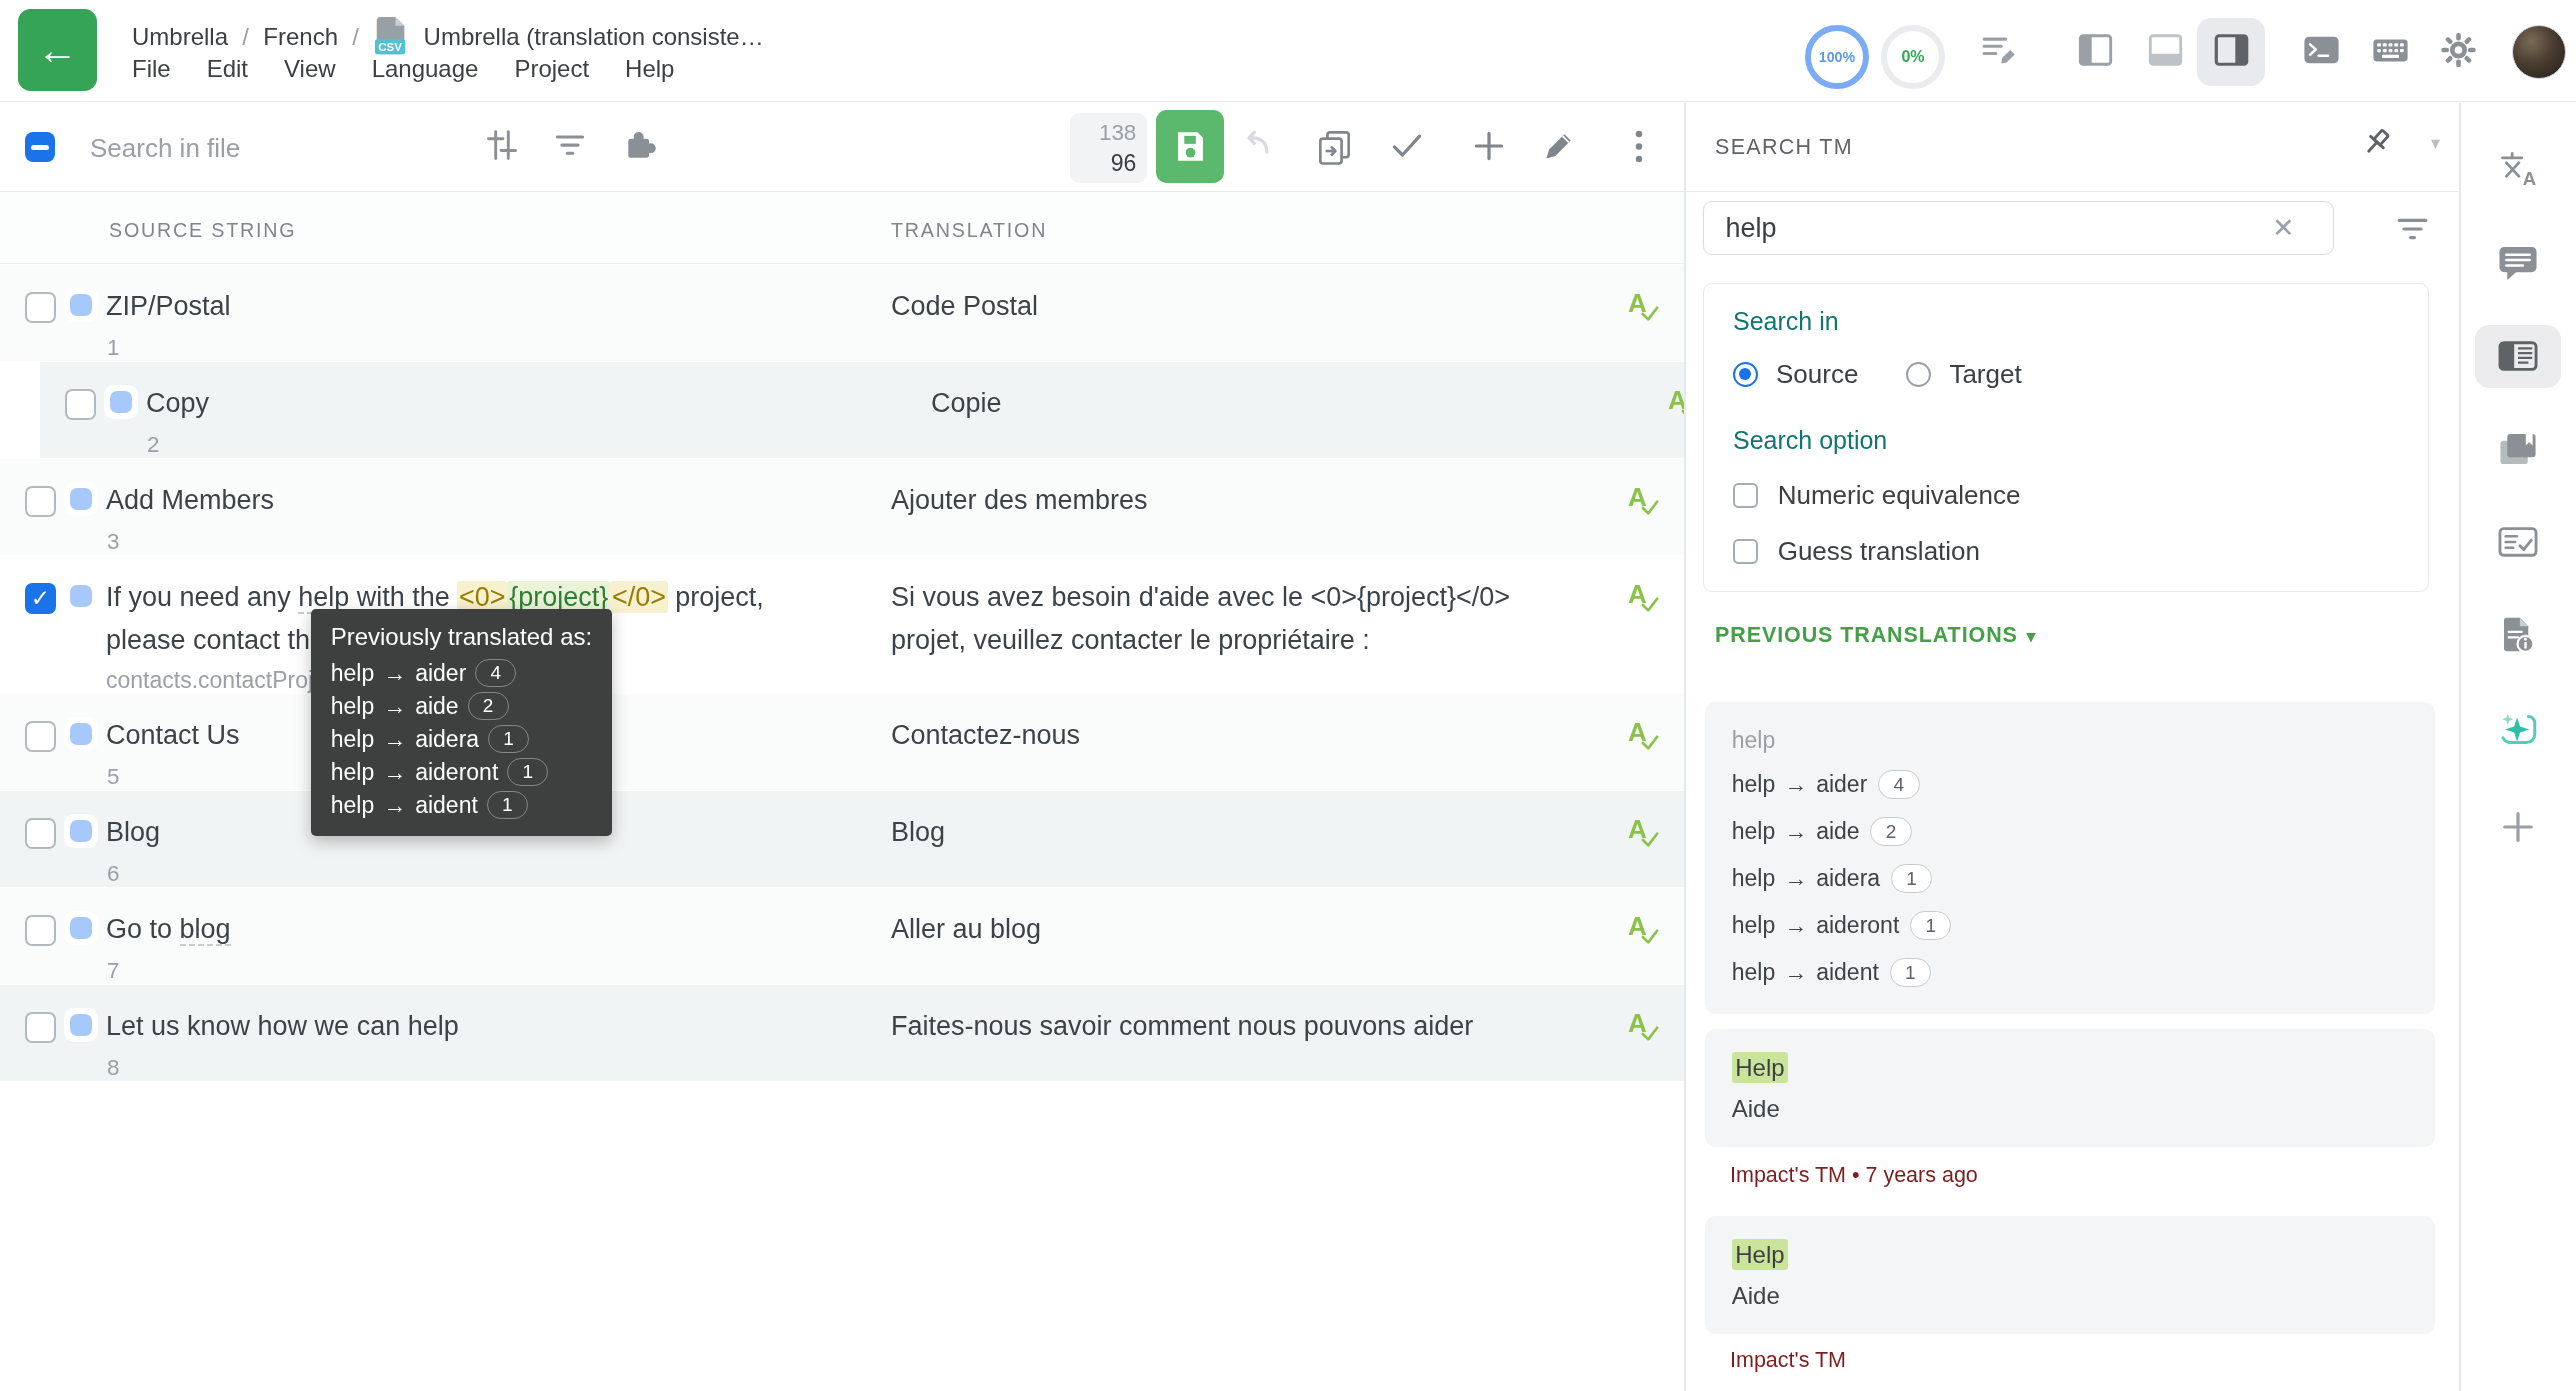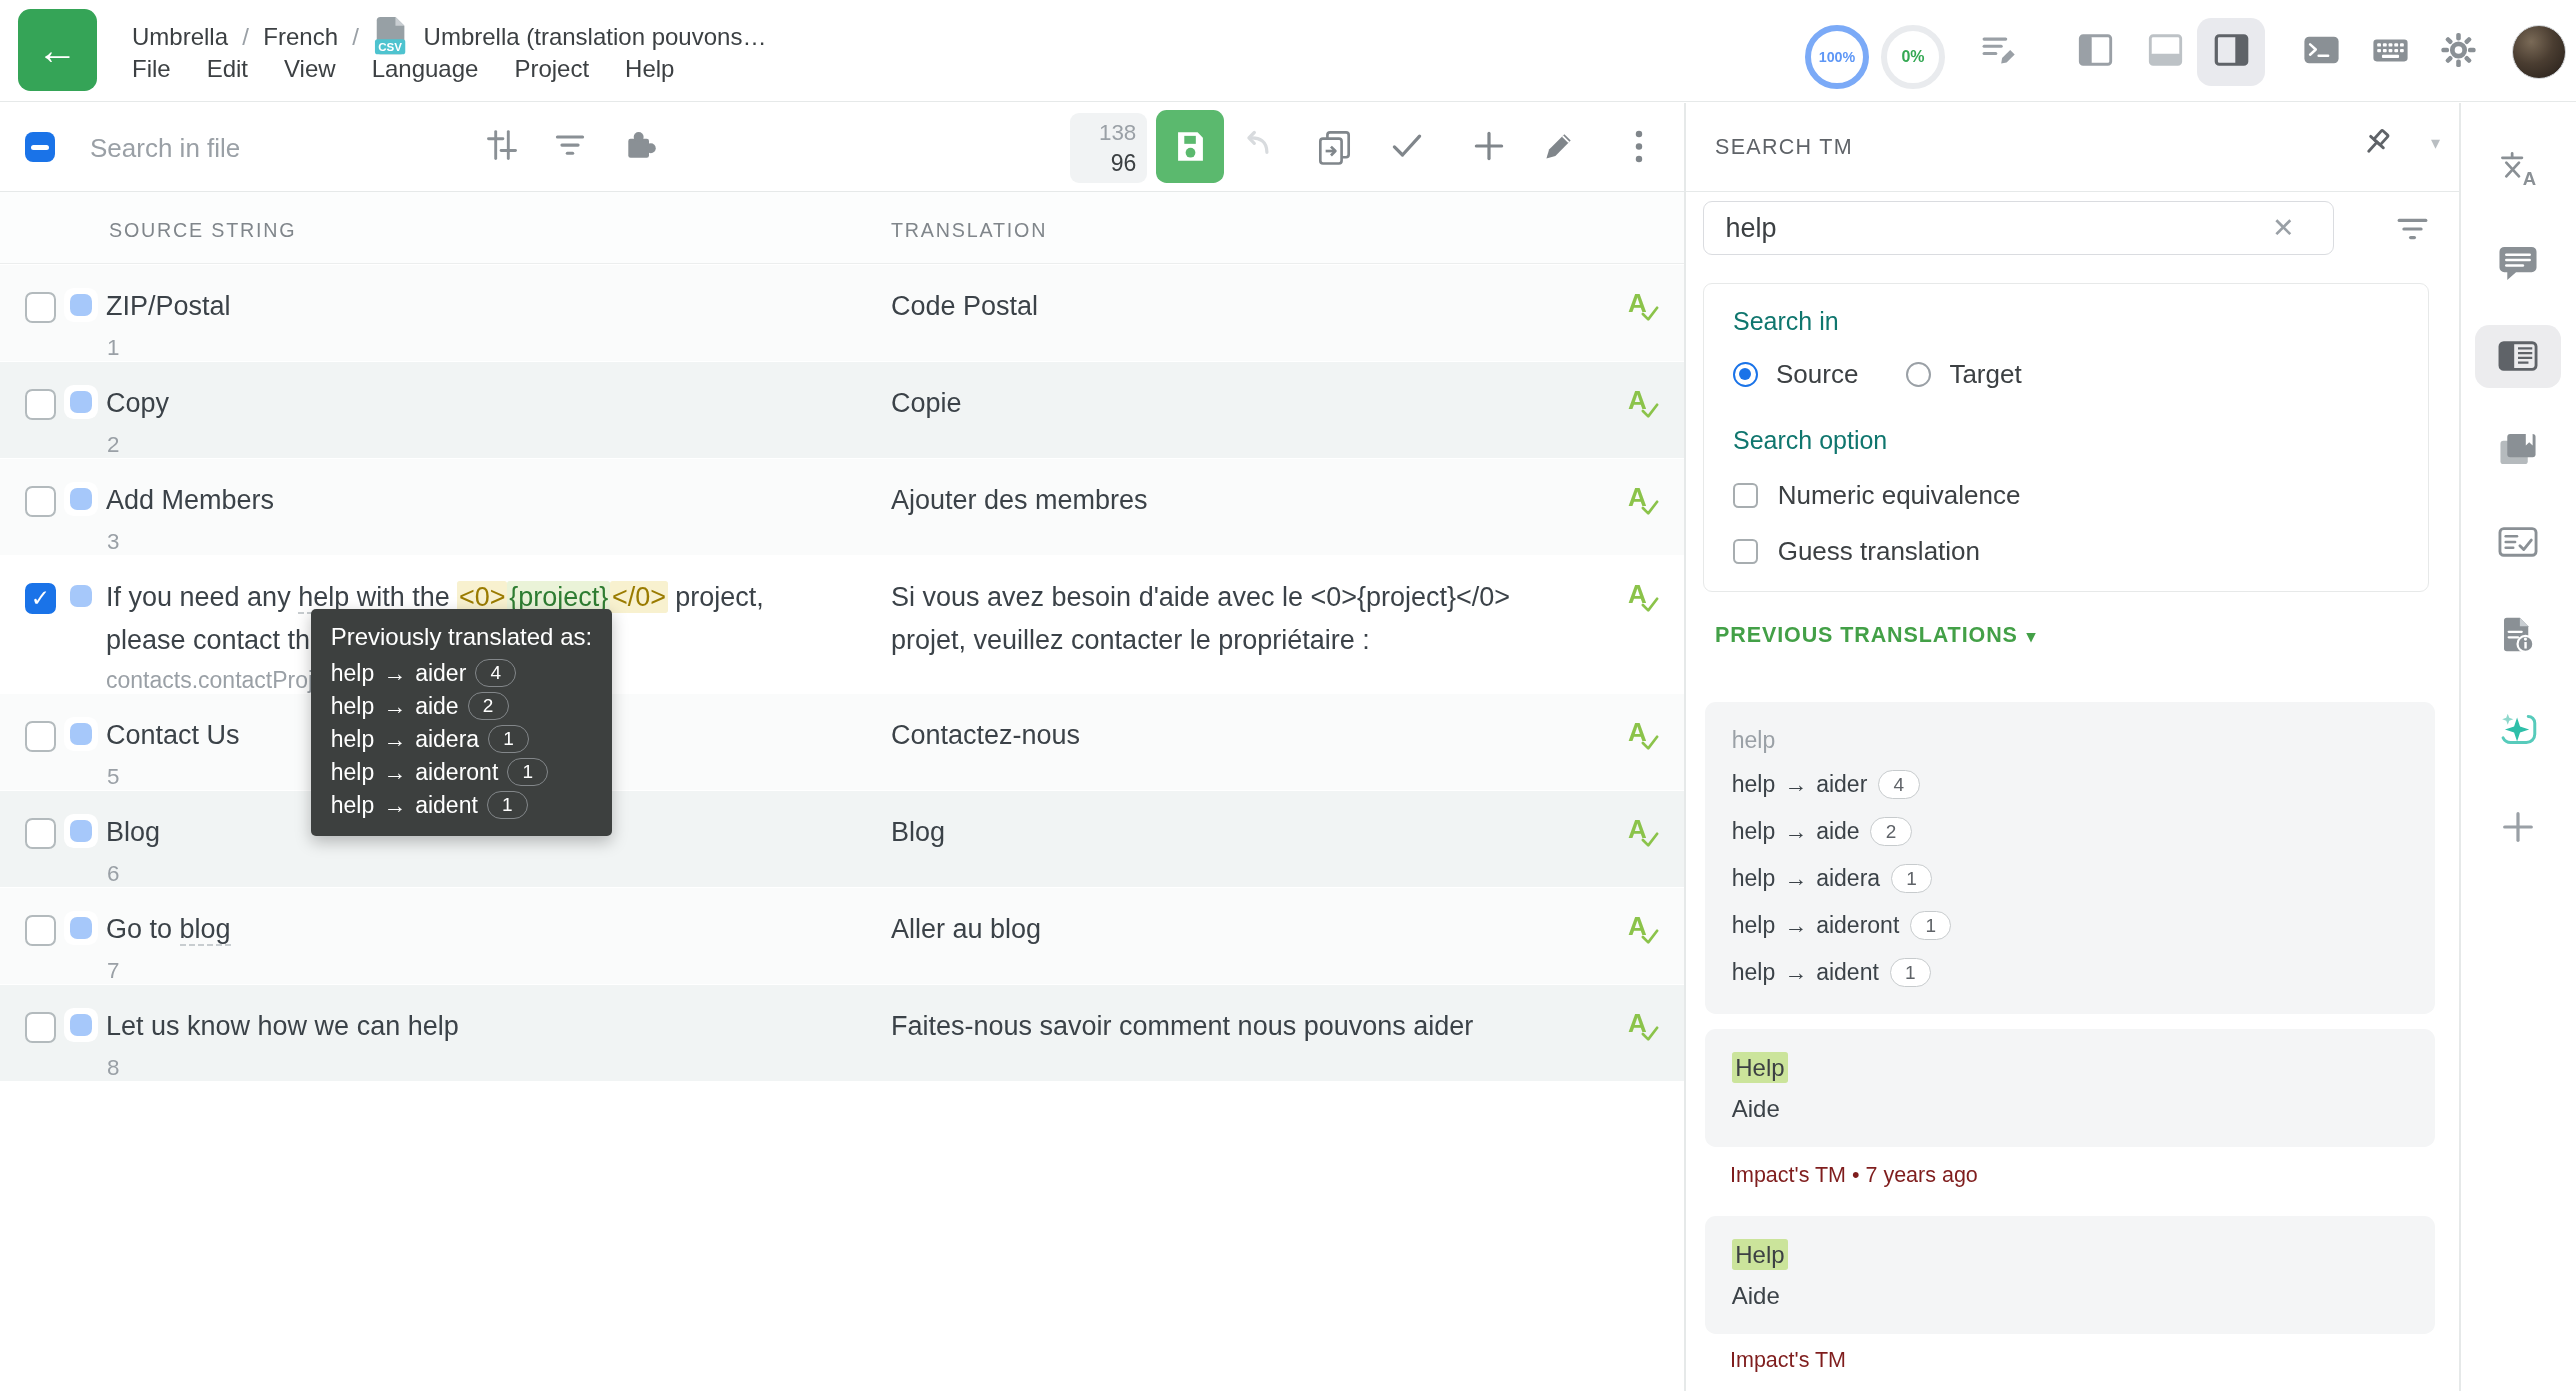--- a/index.html
+++ b/index.html
@@ -126,21 +126,21 @@
       <span>French</span>
       <span class="crumb-sep">/</span>
       <span class="csvicon">
         <svg width="36" height="41" viewBox="0 0 40 46" style="font-size:27px">
           <path d="M8,1 h17 l10,10 v28 a4,4 0 0 1 -4,4 h-23 a4,4 0 0 1 -4,-4 v-34 a4,4 0 0 1 4,-4 z" fill="#97a0a5"></path>
           <path d="M25,1 l10,10 h-10 z" fill="#c9ced2"></path>
           <rect x="2" y="26" width="34" height="17" rx="3" fill="#4ec3cf"></rect>
           <text x="19" y="39" font-size="13" font-weight="bold" fill="#fff" text-anchor="middle" font-family="Liberation Sans, sans-serif">CSV</text>
         </svg>
       </span>
-      <span>Umbrella (translation pouvons…</span>
+      <span>Umbrella (translation consiste…</span>
     </div>
     <div id="menubar">
       <span class="menu-item">File</span>
       <span class="menu-item">Edit</span>
       <span class="menu-item">View</span>
       <span class="menu-item">Language</span>
       <span class="menu-item">Project</span>
       <span class="menu-item">Help</span>
     </div>
 
@@ -333,21 +333,21 @@
       <div class="src">ZIP/Postal</div>
       <div class="num">1</div>
       <div class="trans">Code Postal</div>
       <span class="acheck"><span class="a">A</span>
         <svg width="18" height="16" viewBox="0 0 20 18">
             <polyline points="2,9 8,15 18,2" fill="none" stroke="#8bc34a" stroke-width="3" stroke-linecap="round" stroke-linejoin="round"></polyline>
           </svg>
       </span>
     </div>
 
-    <div class="row dark" style="height:97px;">
+    <div class="row dark" style="height:97px;margin-left:40px;">
       <span class="cb"></span>
       <span class="statwrap">
           <span class="status"></span>
         </span>
       <div class="src">Copy</div>
       <div class="num">2</div>
       <div class="trans">Copie</div>
       <span class="acheck"><span class="a">A</span>
         <svg width="18" height="16" viewBox="0 0 20 18">
             <polyline points="2,9 8,15 18,2" fill="none" stroke="#8bc34a" stroke-width="3" stroke-linecap="round" stroke-linejoin="round"></polyline>

